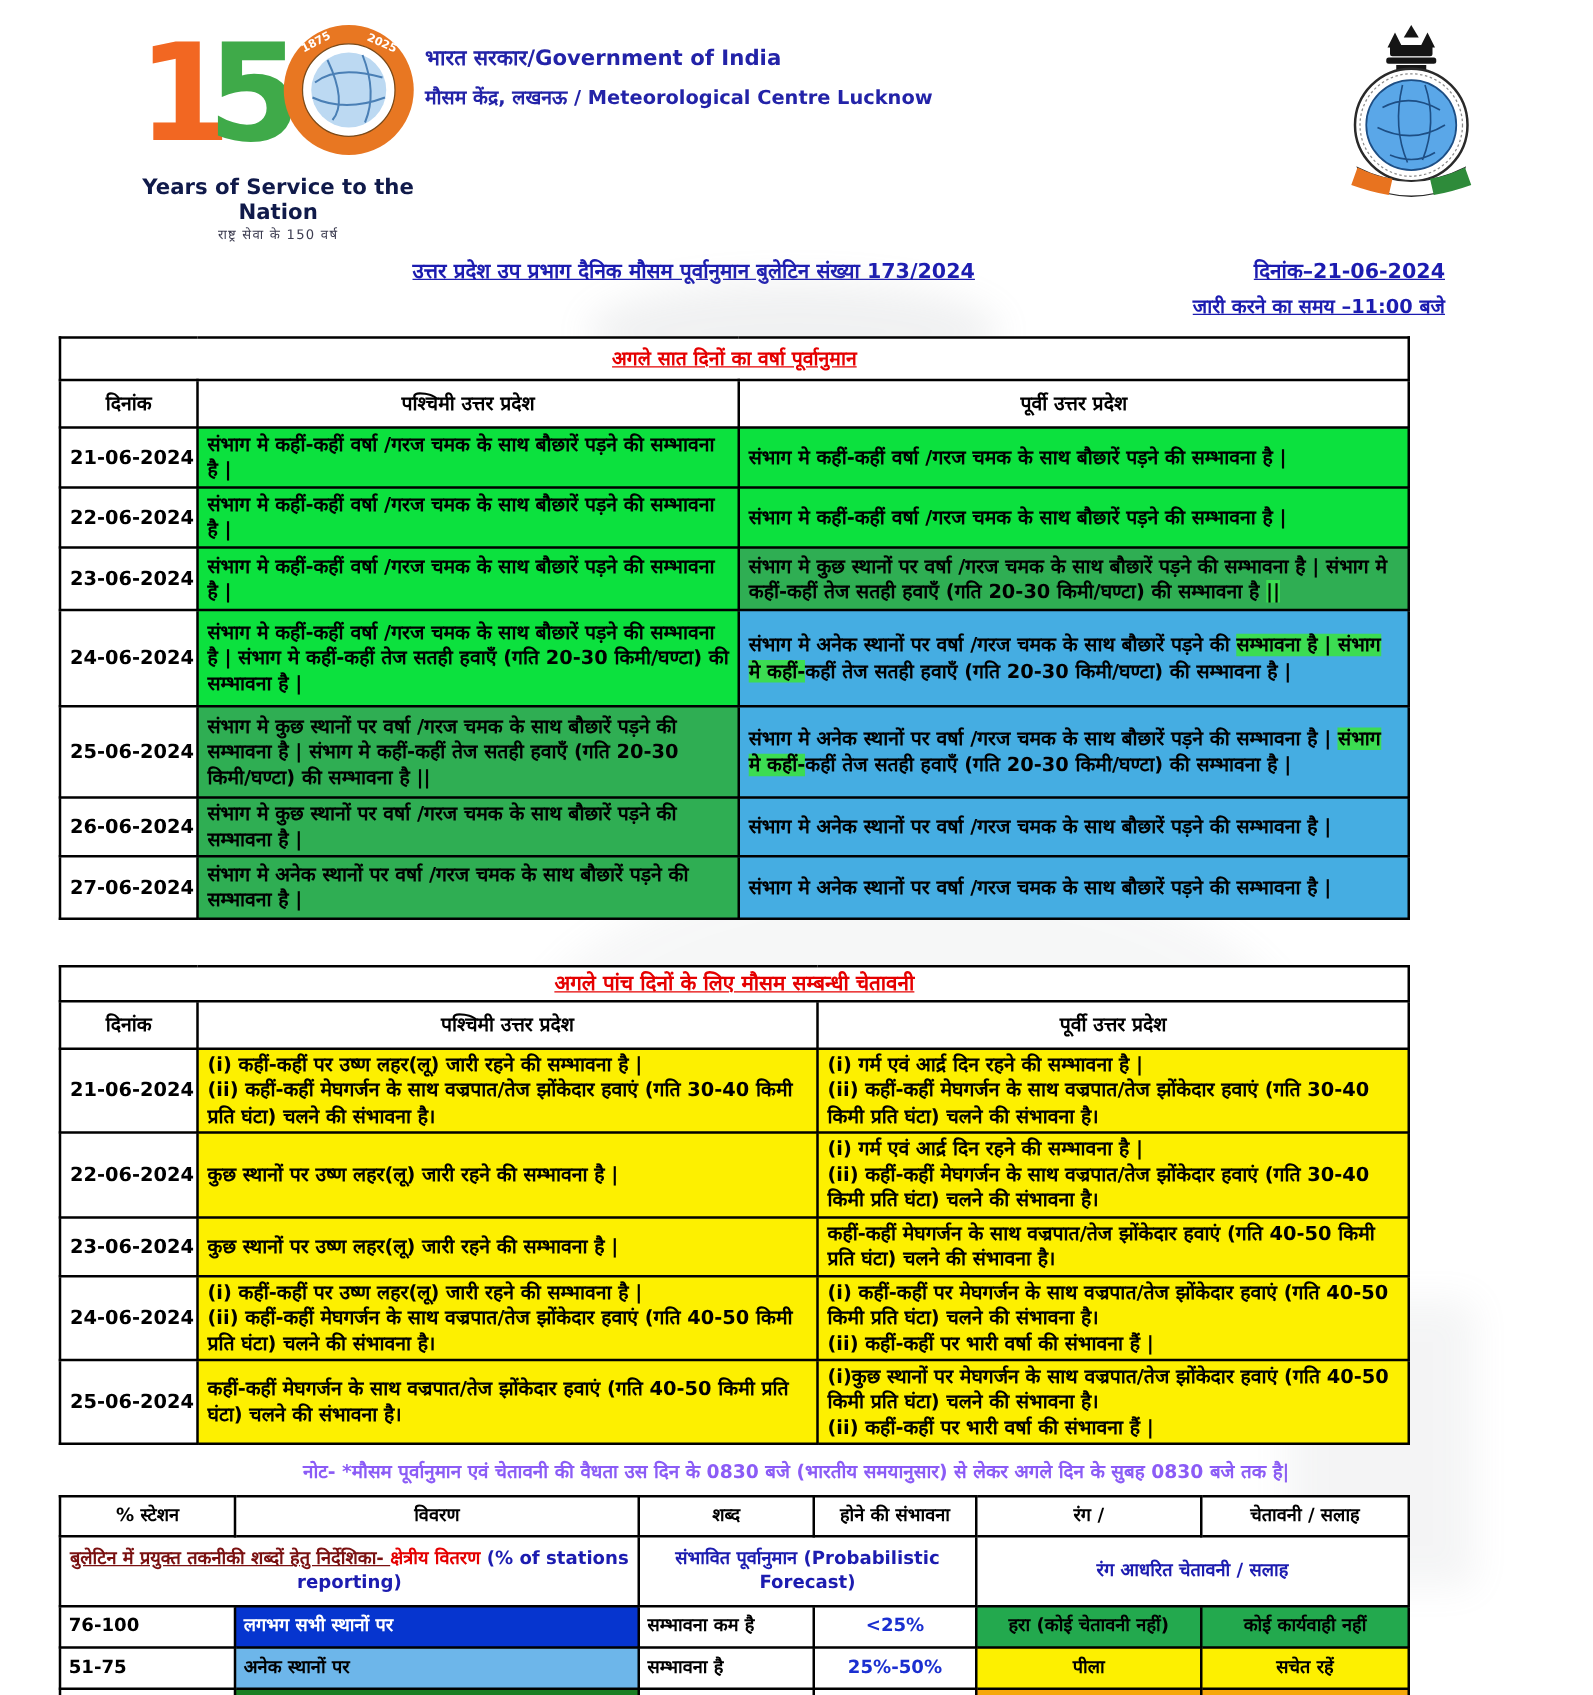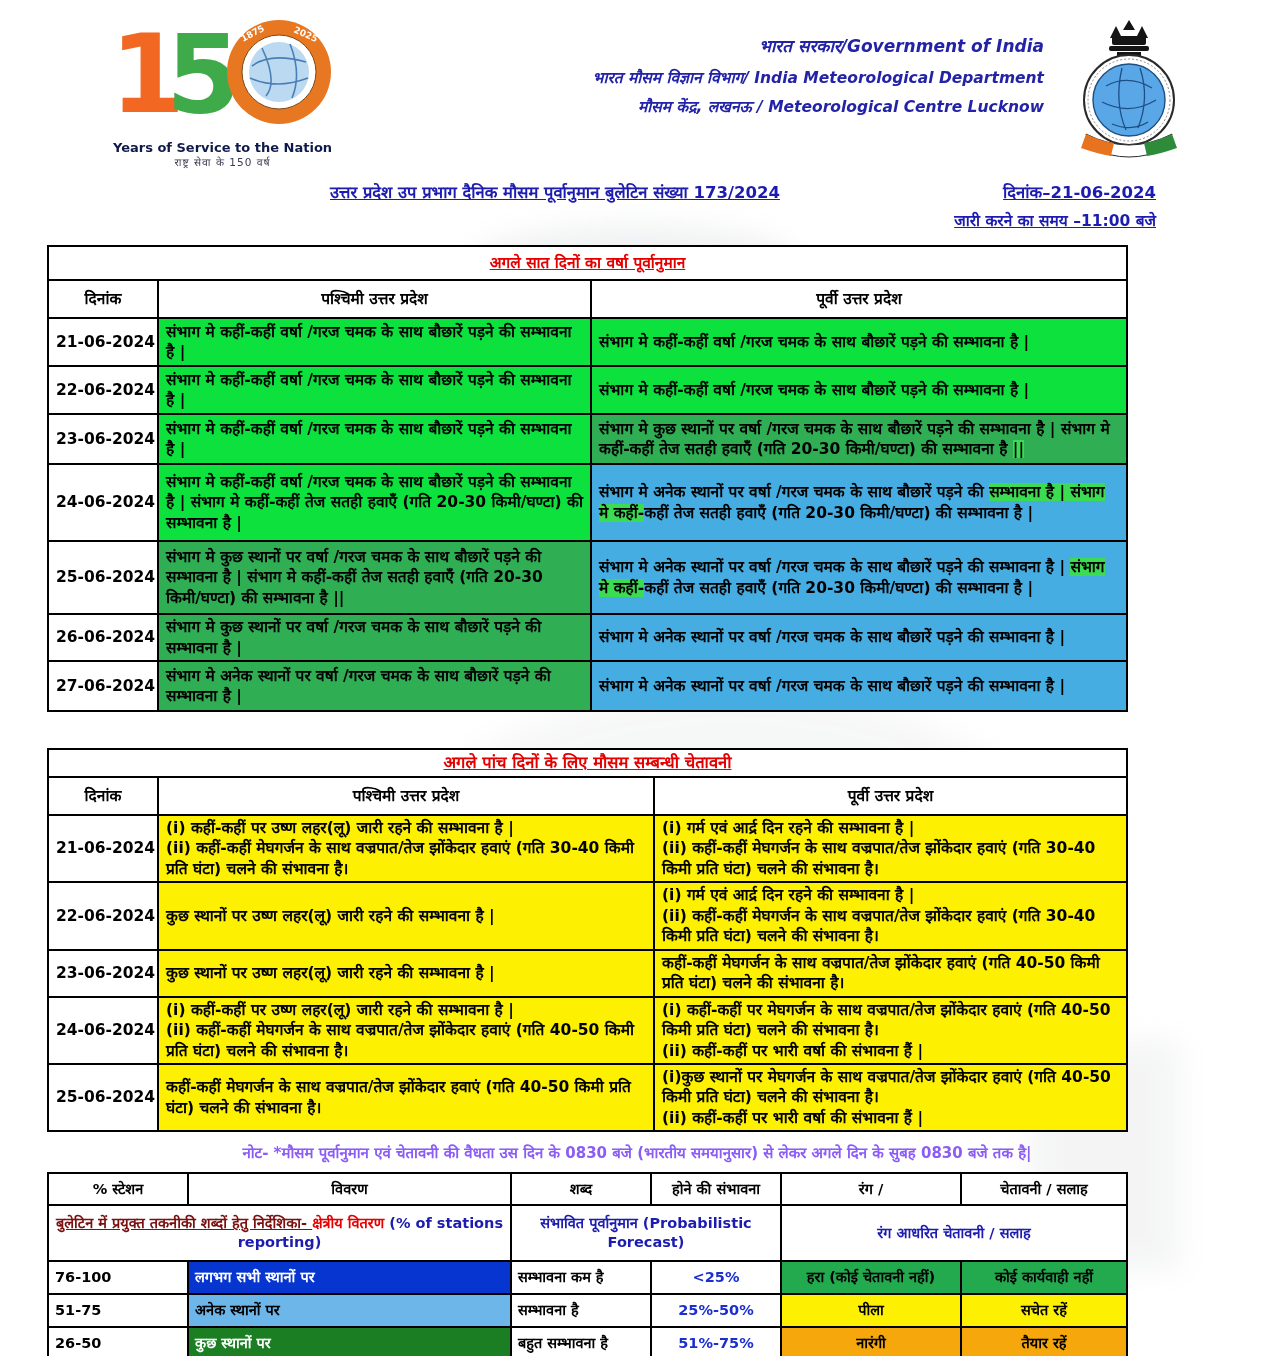--- a/index.html
+++ b/index.html
@@ -9,23 +9,23 @@
     color:#000;
   }
   .wm{position:absolute;border-radius:50%;filter:blur(14px);background:#9aa0a6;opacity:.14;pointer-events:none;}
   .wm1{left:470px;top:225px;width:330px;height:80px;}
   .wm2{left:420px;top:690px;width:620px;height:300px;opacity:.08;}
   .wm3{left:1030px;top:1040px;width:150px;height:230px;opacity:.10;border-radius:8px;}
 
   
   .top-header{display:flex;align-items:flex-start;margin:16px 60px 0 105px;position:relative;}
   .logo150{width:235px;flex:0 0 auto;text-align:center;}
-  .logo150 .caption1{font-size:13px;font-weight:bold;color:#101a4a;margin-top:2px;}
+  .logo150 .caption1{font-size:17px;font-weight:bold;color:#101a4a;margin-top:2px;}
   .logo150 .caption2{font-size:10.5px;color:#3c3c50;letter-spacing:1px;}
-  .head-center{flex:1;text-align:right;color:#2323a8;padding-top:18px;font-style:italic;}
+  .head-center{flex:1;text-align:left;color:#2323a8;padding-top:18px;}
   .head-center .l1{font-size:17px;font-weight:bold;margin-bottom:9px;}
   .head-center .l2{font-size:15.5px;font-weight:bold;margin-bottom:7px;}
   .imd-emblem{width:170px;flex:0 0 auto;text-align:center;}
 
   .bulletin-row{display:flex;justify-content:space-between;align-items:flex-start;
     margin:10px 118px 0 330px;}
   .bulletin-no{font-size:16.5px;font-weight:bold;color:#1c1cb0;text-decoration:underline;}
   .issue-date{font-size:16.5px;font-weight:bold;color:#1c1cb0;text-decoration:underline;white-space:nowrap;}
   .issue-time{font-size:15.5px;font-weight:bold;color:#1c1cb0;text-decoration:underline;
     text-align:right;margin:6px 118px 0 0;}
@@ -80,21 +80,20 @@
       <text x="133" y="26" font-size="9" font-weight="bold" fill="#ffffff" transform="rotate(-28 133 26)">1875</text>
       <text x="183" y="16" font-size="9" font-weight="bold" fill="#ffffff" transform="rotate(24 183 16)">2025</text>
       <circle cx="169" cy="56" r="37" fill="none" stroke="#7a4a1a" stroke-width="1"></circle>
     </svg>
     <div class="caption1">Years of Service to the Nation</div>
     <div class="caption2">राष्ट्र  सेवा  के  150  वर्ष</div>
   </div>
 
   <div class="head-center">
     <div class="l1">भारत सरकार/Government of India</div>
-    <div class="l2">भारत मौसम विज्ञान विभाग/ India Meteorological Department</div>
     <div class="l2">मौसम केंद्र, लखनऊ / Meteorological Centre Lucknow</div>
   </div>
 
   <div class="imd-emblem">
     <svg width="150" height="150" viewBox="0 0 150 150">
 
       <g fill="#151515">
         <polygon points="75,4 69,14 81,14"></polygon>
         <polygon points="62,10 56,22 68,22"></polygon>
         <polygon points="88,10 82,22 94,22"></polygon>

